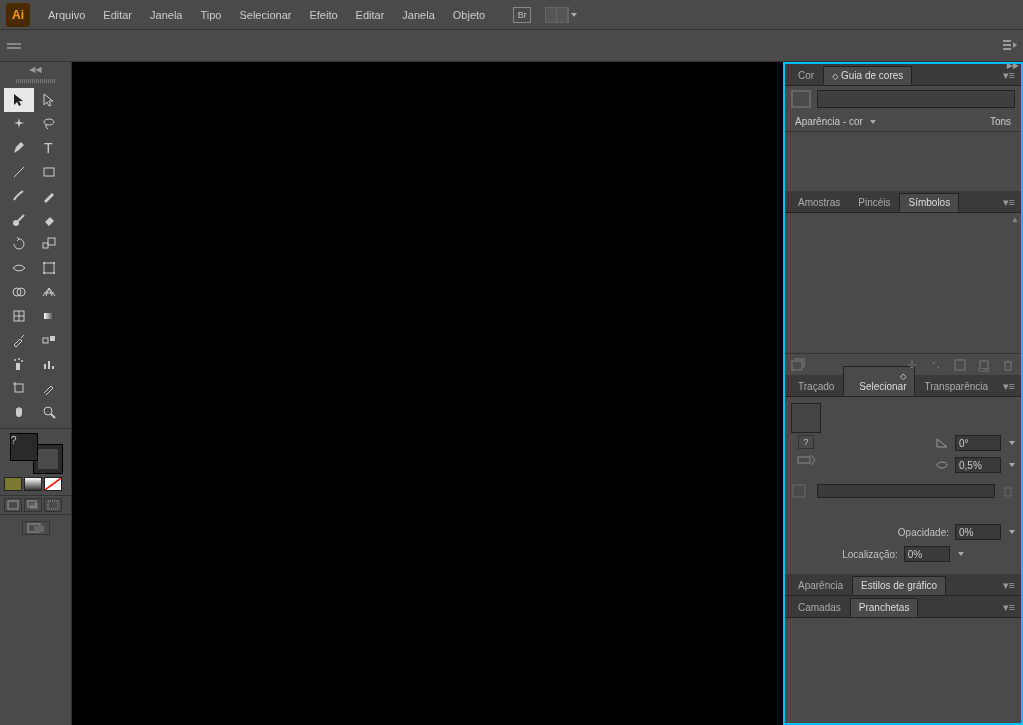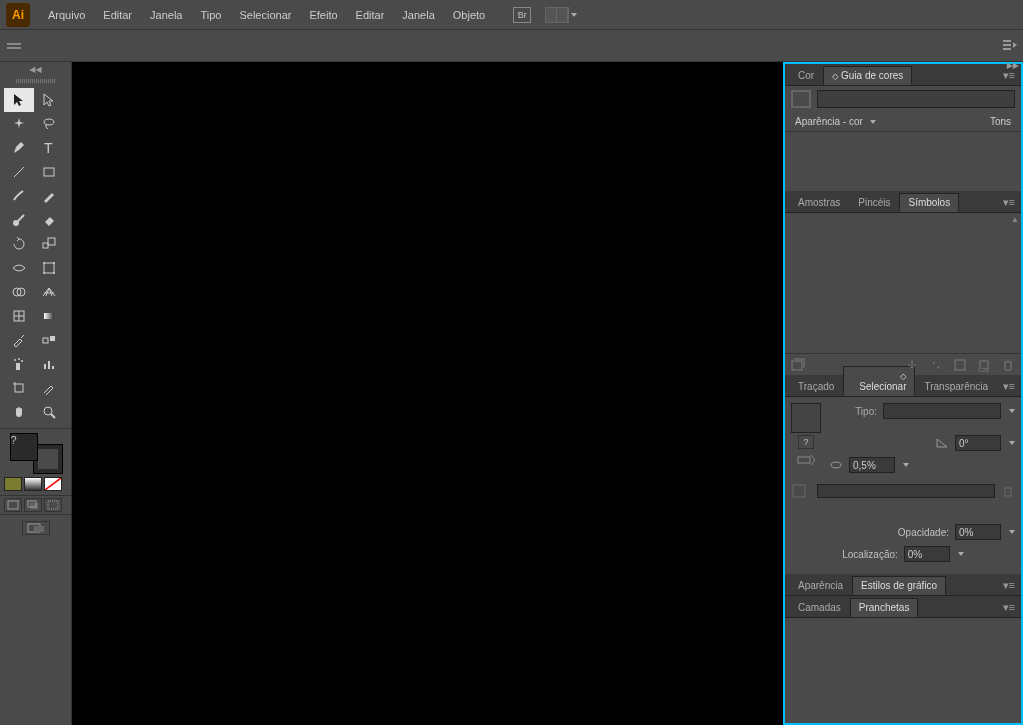--- a/index.html
+++ b/index.html
@@ -415,44 +415,39 @@
       <div class="ptab active"><span style="font-size:8px">◇</span> <span>Selecionar</span></div>
       <div class="ptab">Transparência</div>
       <div class="ptab-menu">▾≡</div>
     </div>
     <div class="grad-body panel-body">
       <div style="display:flex;gap:8px">
         <div>
           <div class="grad-sw-big"></div>
         </div>
         <div style="flex:1">
-          <div class="grad-row">
-            <div class="grad-label">Tipo:</div>
-            <div class="grad-sel"></div>
-            <span class="caret-down"></span>
-          </div>
         </div>
       </div>
       <div style="display:flex;gap:8px;align-items:flex-start;margin-top:2px">
         <div style="width:30px;display:flex;flex-direction:column;gap:4px;align-items:center">
           <div class="eye-sw" style="display:flex;align-items:center;justify-content:center;font-size:9px">?</div>
           <svg width="20" height="14" viewBox="0 0 20 14">
               <rect x="2" y="4" width="12" height="6" fill="none" stroke="#888"></rect>
               <path d="M15 2 L19 7 L15 12" fill="none" stroke="#888"></path>
             </svg>
         </div>
         <div style="flex:1">
           <div class="grad-row" style="justify-content:flex-end">
             <svg width="14" height="12">
                 <path d="M2 10 L12 10 L2 2 Z" fill="none" stroke="#999"></path>
               </svg>
             <input class="grad-input" value="0°" style="">
             <span class="caret-down"></span>
           </div>
-          <div class="grad-row" style="">
+          <div class="grad-row" style="justify-content:flex-end">
             <svg width="14" height="12">
                 <ellipse cx="7" cy="6" rx="5" ry="3" fill="none" stroke="#999"></ellipse>
               </svg>
             <input class="grad-input" value="0,5%" style="">
             <span class="caret-down"></span>
           </div>
         </div>
       </div>
       <div style="display:flex;align-items:center;gap:6px;margin-top:4px">
         <svg width="20" height="16" viewBox="0 0 20 16" style="opacity:0.5">

